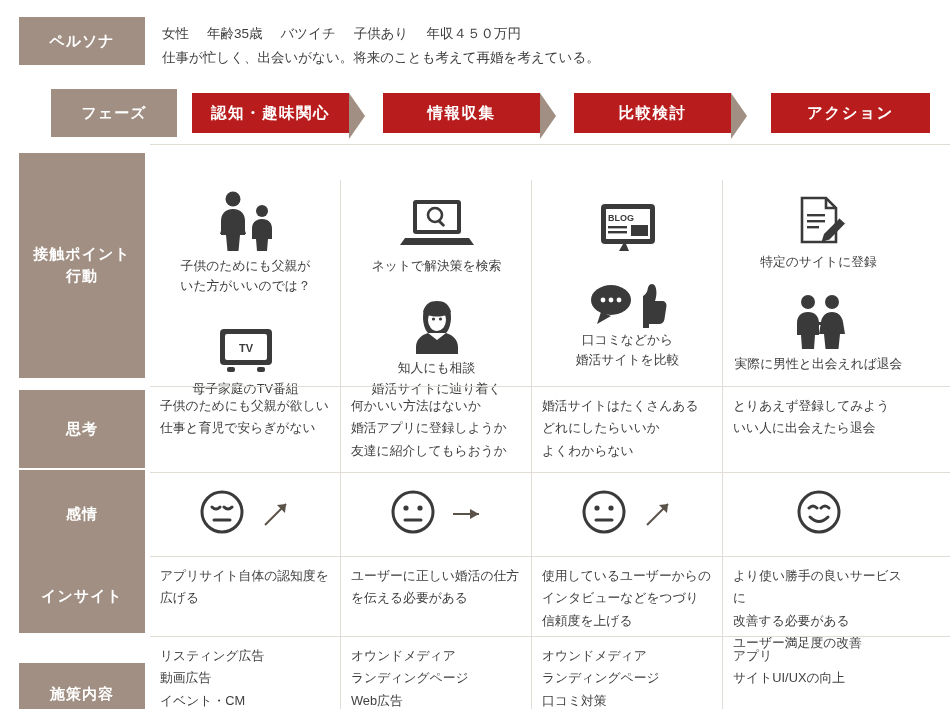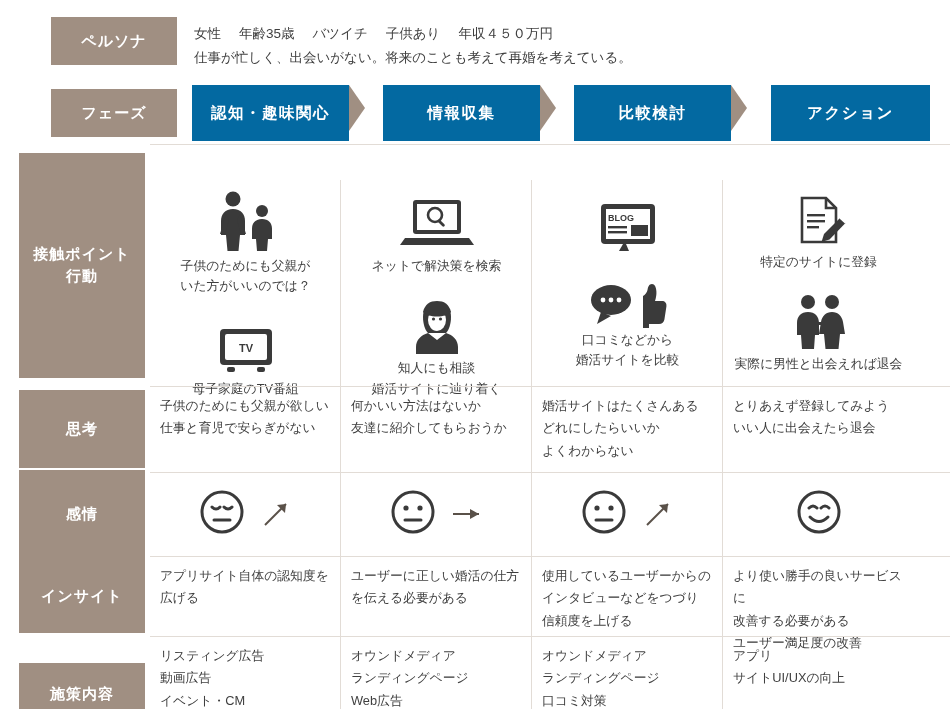--- a/index.html
+++ b/index.html
@@ -68,37 +68,37 @@
     content: "";
     position: absolute;
     right: 0;
     top: 0;
     bottom: 0;
     width: 1px;
     background: #e2dcd6;
   }
 
   
-  #row-persona { height: 82px; padding-left: 32px; }
+  #row-persona { height: 82px; }
   #row-persona .rowlabel { height: 48px; }
   .persona-text {
     padding: 22px 12px 0 12px;
     font-size: 13.5px;
     line-height: 1.75;
     color: #3f3f3f;
   }
   .persona-line1 span { margin-right: 18px; }
 
   
   #row-phase { height: 62px; align-items: center; padding-left: 32px; }
   #row-phase .rowlabel { height: 48px; }
   .phase-chip {
     position: relative;
-    height: 56px;
-    background: #0369a1;
+    height: 40px;
+    background: #b91c1c;
     color: #fff;
     font-size: 15.5px;
     font-weight: bold;
     letter-spacing: 1.5px;
     display: flex;
     align-items: center;
     justify-content: center;
     margin: 0 14px 0 0;
     box-sizing: border-box;
   }
@@ -372,20 +372,21 @@
     <div class="rowlabel-cell">
       <div class="rowlabel">思考</div>
     </div>
     <div class="cols">
       <div class="col sep text-col">
         <div>子供のためにも父親が欲しい</div>
         <div>仕事と育児で安らぎがない</div>
       </div>
       <div class="col sep text-col">
         <div>何かいい方法はないか</div>
+        <div>婚活アプリに登録しようか</div>
         <div>友達に紹介してもらおうか</div>
       </div>
       <div class="col sep text-col">
         <div>婚活サイトはたくさんある</div>
         <div>どれにしたらいいか</div>
         <div>よくわからない</div>
       </div>
       <div class="col text-col">
         <div>とりあえず登録してみよう</div>
         <div>いい人に出会えたら退会</div>

